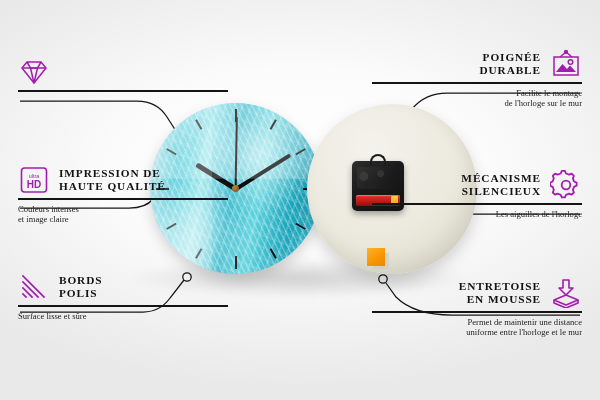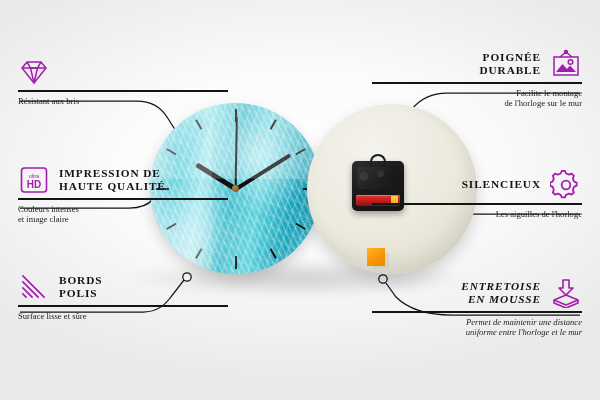--- a/index.html
+++ b/index.html
@@ -194,21 +194,20 @@
           <path d="M4 11 L9 5 H23 L28 11 L16 26 Z"></path>
           <path d="M4 11 H28"></path>
               <path d="M9 5 L12.5 11 L16 26"></path>
               <path d="M23 5 L19.5 11 L16 26"></path>
           <path d="M12.5 11 H19.5"></path>
         </g>
           </svg>
       </span>
     </div>
     <div class="rule"></div>
-    <div class="desc">Résistant aux bris</div>
   </div>
 
   <div class="callout left" style="left:18px; top:165px;">
     <div class="head">
       <span class="icon">
         <svg viewBox="0 0 32 30">
           <rect x="3.5" y="3" width="25" height="24" rx="3" ry="3" fill="none" stroke="currentColor" stroke-width="1.6"></rect>
           <text x="16" y="13" font-family="Liberation Sans, sans-serif" font-size="5.4" text-anchor="middle" fill="currentColor">ultra</text>
           <text x="16" y="23" font-family="Liberation Sans, sans-serif" font-size="10" font-weight="bold" text-anchor="middle" fill="currentColor">HD</text>
         </svg>
@@ -272,28 +271,29 @@
     <div class="head">
       <span class="icon">
         <svg viewBox="0 0 32 30">
             <g fill="none" stroke="currentColor" stroke-width="1.8" stroke-linejoin="round">
           <path d="M16 3.5 l3.1 1.1 2.6 -1 2.2 2.2 -1 2.6 1.1 3.1 2.6 1.1 0 3.1 -2.6 1.1 -1.1 3.1 1 2.6 -2.2 2.2 -2.6 -1 -3.1 1.1 -1.1 2.6 -3.1 0 -1.1 -2.6 -3.1 -1.1 -2.6 1 -2.2 -2.2 1 -2.6 -1.1 -3.1 -2.6 -1.1 0 -3.1 2.6 -1.1 1.1 -3.1 -1 -2.6 2.2 -2.2 2.6 1 3.1 -1.1 1.1 -2.6 3.1 0 z"></path>
           <circle cx="16" cy="15" r="4.3"></circle>
         </g>
           </svg>
       </span>
       <div>
+        <div class="title">MÉCANISME</div>
         <div class="title">SILENCIEUX</div>
       </div>
     </div>
     <div class="rule"></div>
     <div class="desc">Les aiguilles de l'horloge</div>
   </div>
 
-  <div class="callout right" style="left:372px; top:278px;font-style:italic;">
+  <div class="callout right" style="left:372px; top:278px;">
     <div class="head">
       <span class="icon">
         <svg viewBox="0 0 32 30">
             <g fill="none" stroke="currentColor" stroke-width="1.6" stroke-linejoin="round">
           <path d="M13 2 h6 v8 h4 l-7 7 -7 -7 h4 z"></path>
           <path d="M16 17 L28 22 L16 27 L4 22 Z"></path>
           <path d="M4 22 v3 l12 5 12 -5 v-3"></path>
         </g>
           </svg>
       </span>

